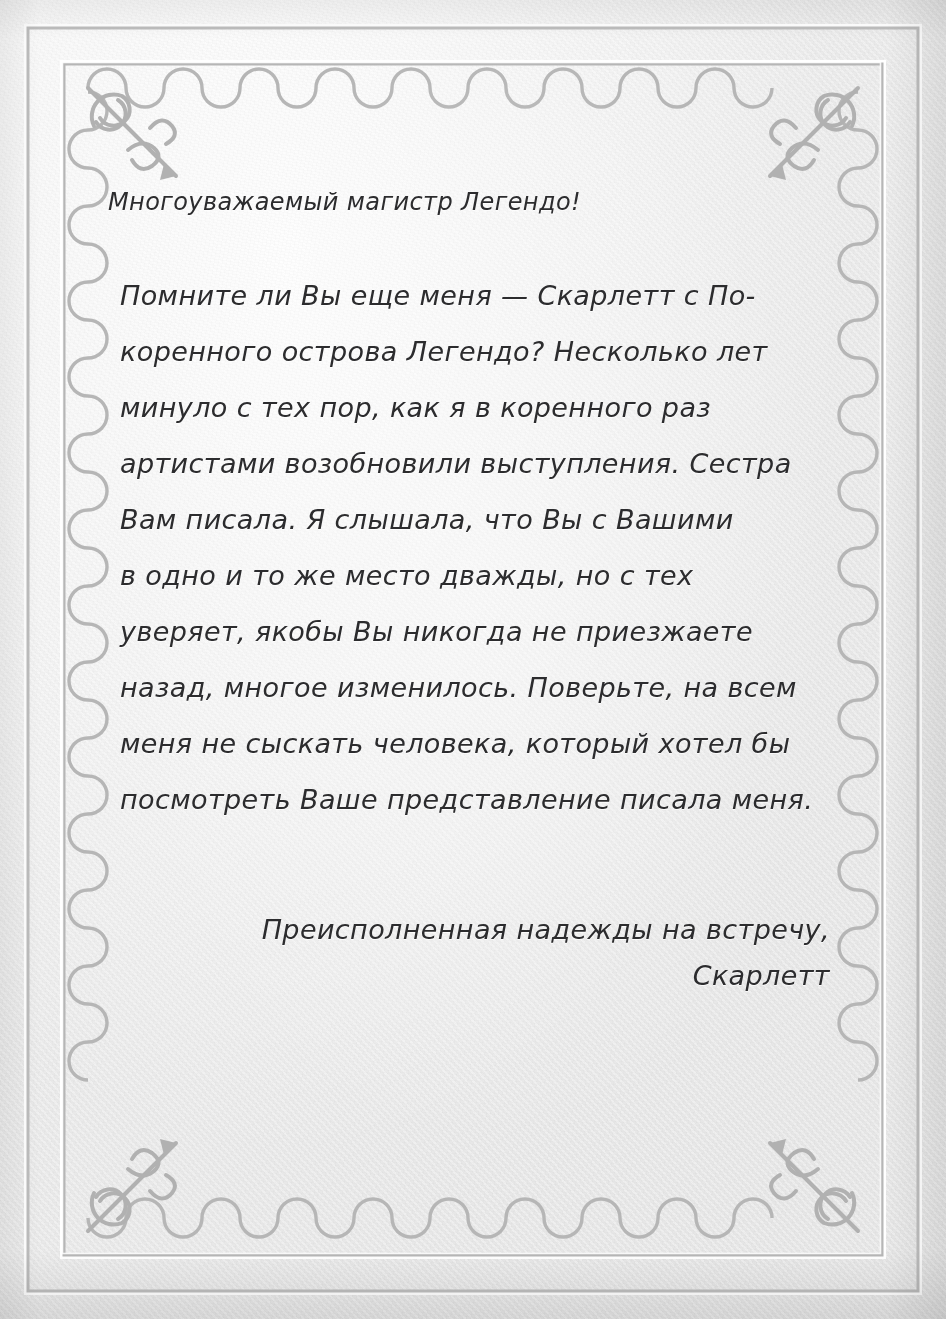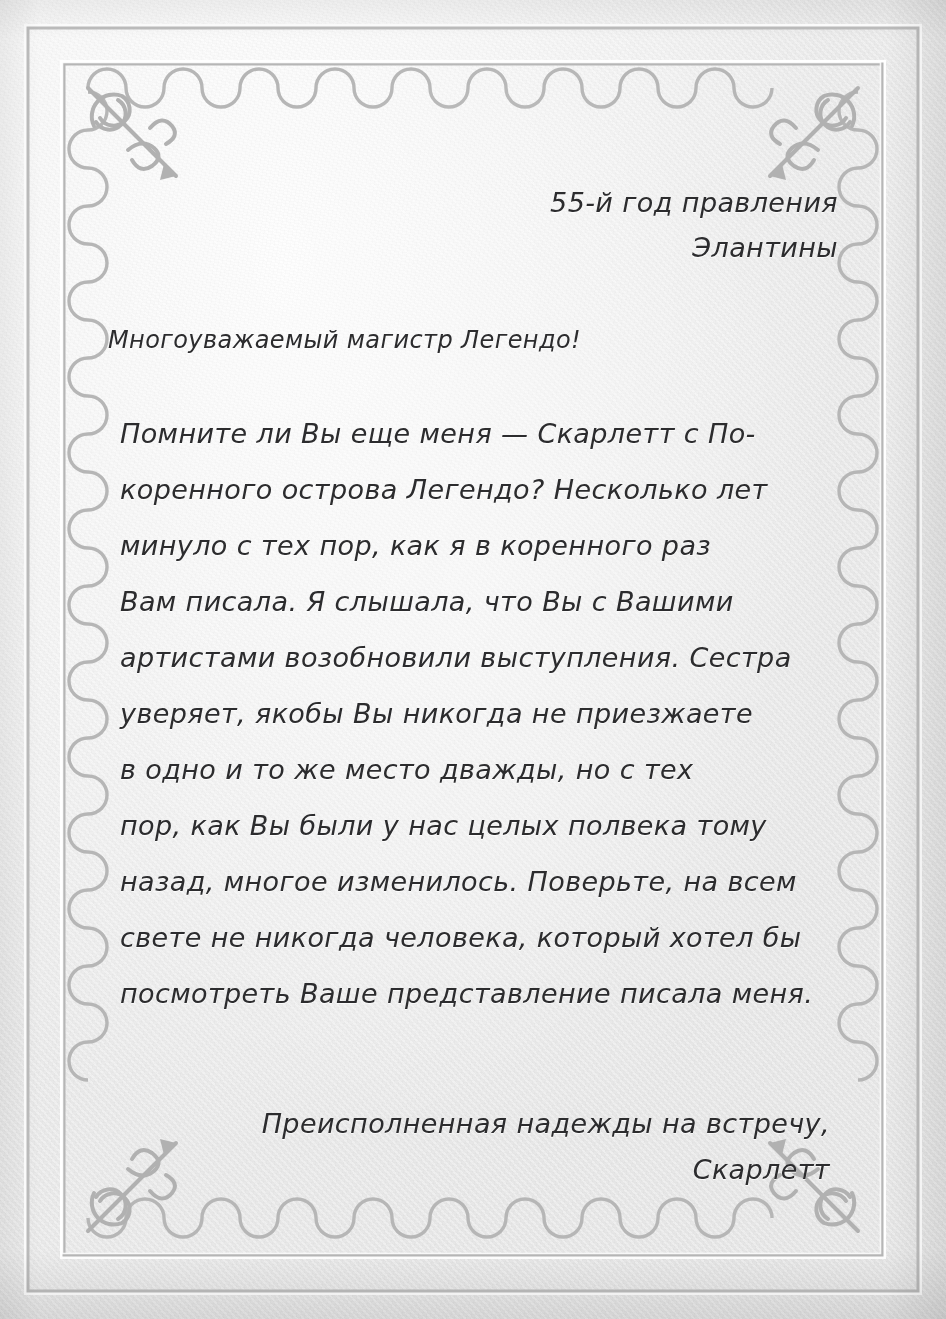--- a/index.html
+++ b/index.html
@@ -221,38 +221,33 @@
       <g transform="translate(-1.5,-1.5)" stroke="#ffffff" stroke-width="1.6" fill="none" opacity=".85">
         <rect x="42" y="42" width="818" height="1191"></rect>
       </g>
     </svg>
   </div>
 
   <div class="paper-vignette"></div>
 
   <div class="letter-body">
 
-    <div class="date-block">
-      <span class="date-line-1">55-й год правления</span>
-      <span class="date-line-2">Элантины</span>
-    </div>
 
     <div class="salutation">Многоуважаемый магистр Легендо!</div>
 
     <div class="paragraph">
       <p>Помните ли Вы еще меня — Скарлетт с По-</p>
       <p>коренного острова Легендо? Несколько лет</p>
       <p>минуло с тех пор, как я в коренного раз</p>
+      <p>артистами возобновили выступления. Сестра</p>
       <p>Вам писала. Я слышала, что Вы с Вашими</p>
-      <p>артистами возобновили выступления. Сестра</p>
+      <p>в одно и то же место дважды, но с тех</p>
       <p>уверяет, якобы Вы никогда не приезжаете</p>
-      <p>в одно и то же место дважды, но с тех</p>
-      <p>пор, как Вы были у нас целых полвека тому</p>
       <p>назад, многое изменилось. Поверьте, на всем</p>
-      <p>свете не никогда человека, который хотел бы</p>
+      <p>меня не сыскать человека, который хотел бы</p>
       <p>посмотреть Ваше представление писала меня.</p>
     </div>
 
     <div class="closing">
       <span class="sign-line">Преисполненная надежды на встречу,</span>
       <span class="signature">Скарлетт</span>
     </div>
 
   </div>
 </div>

